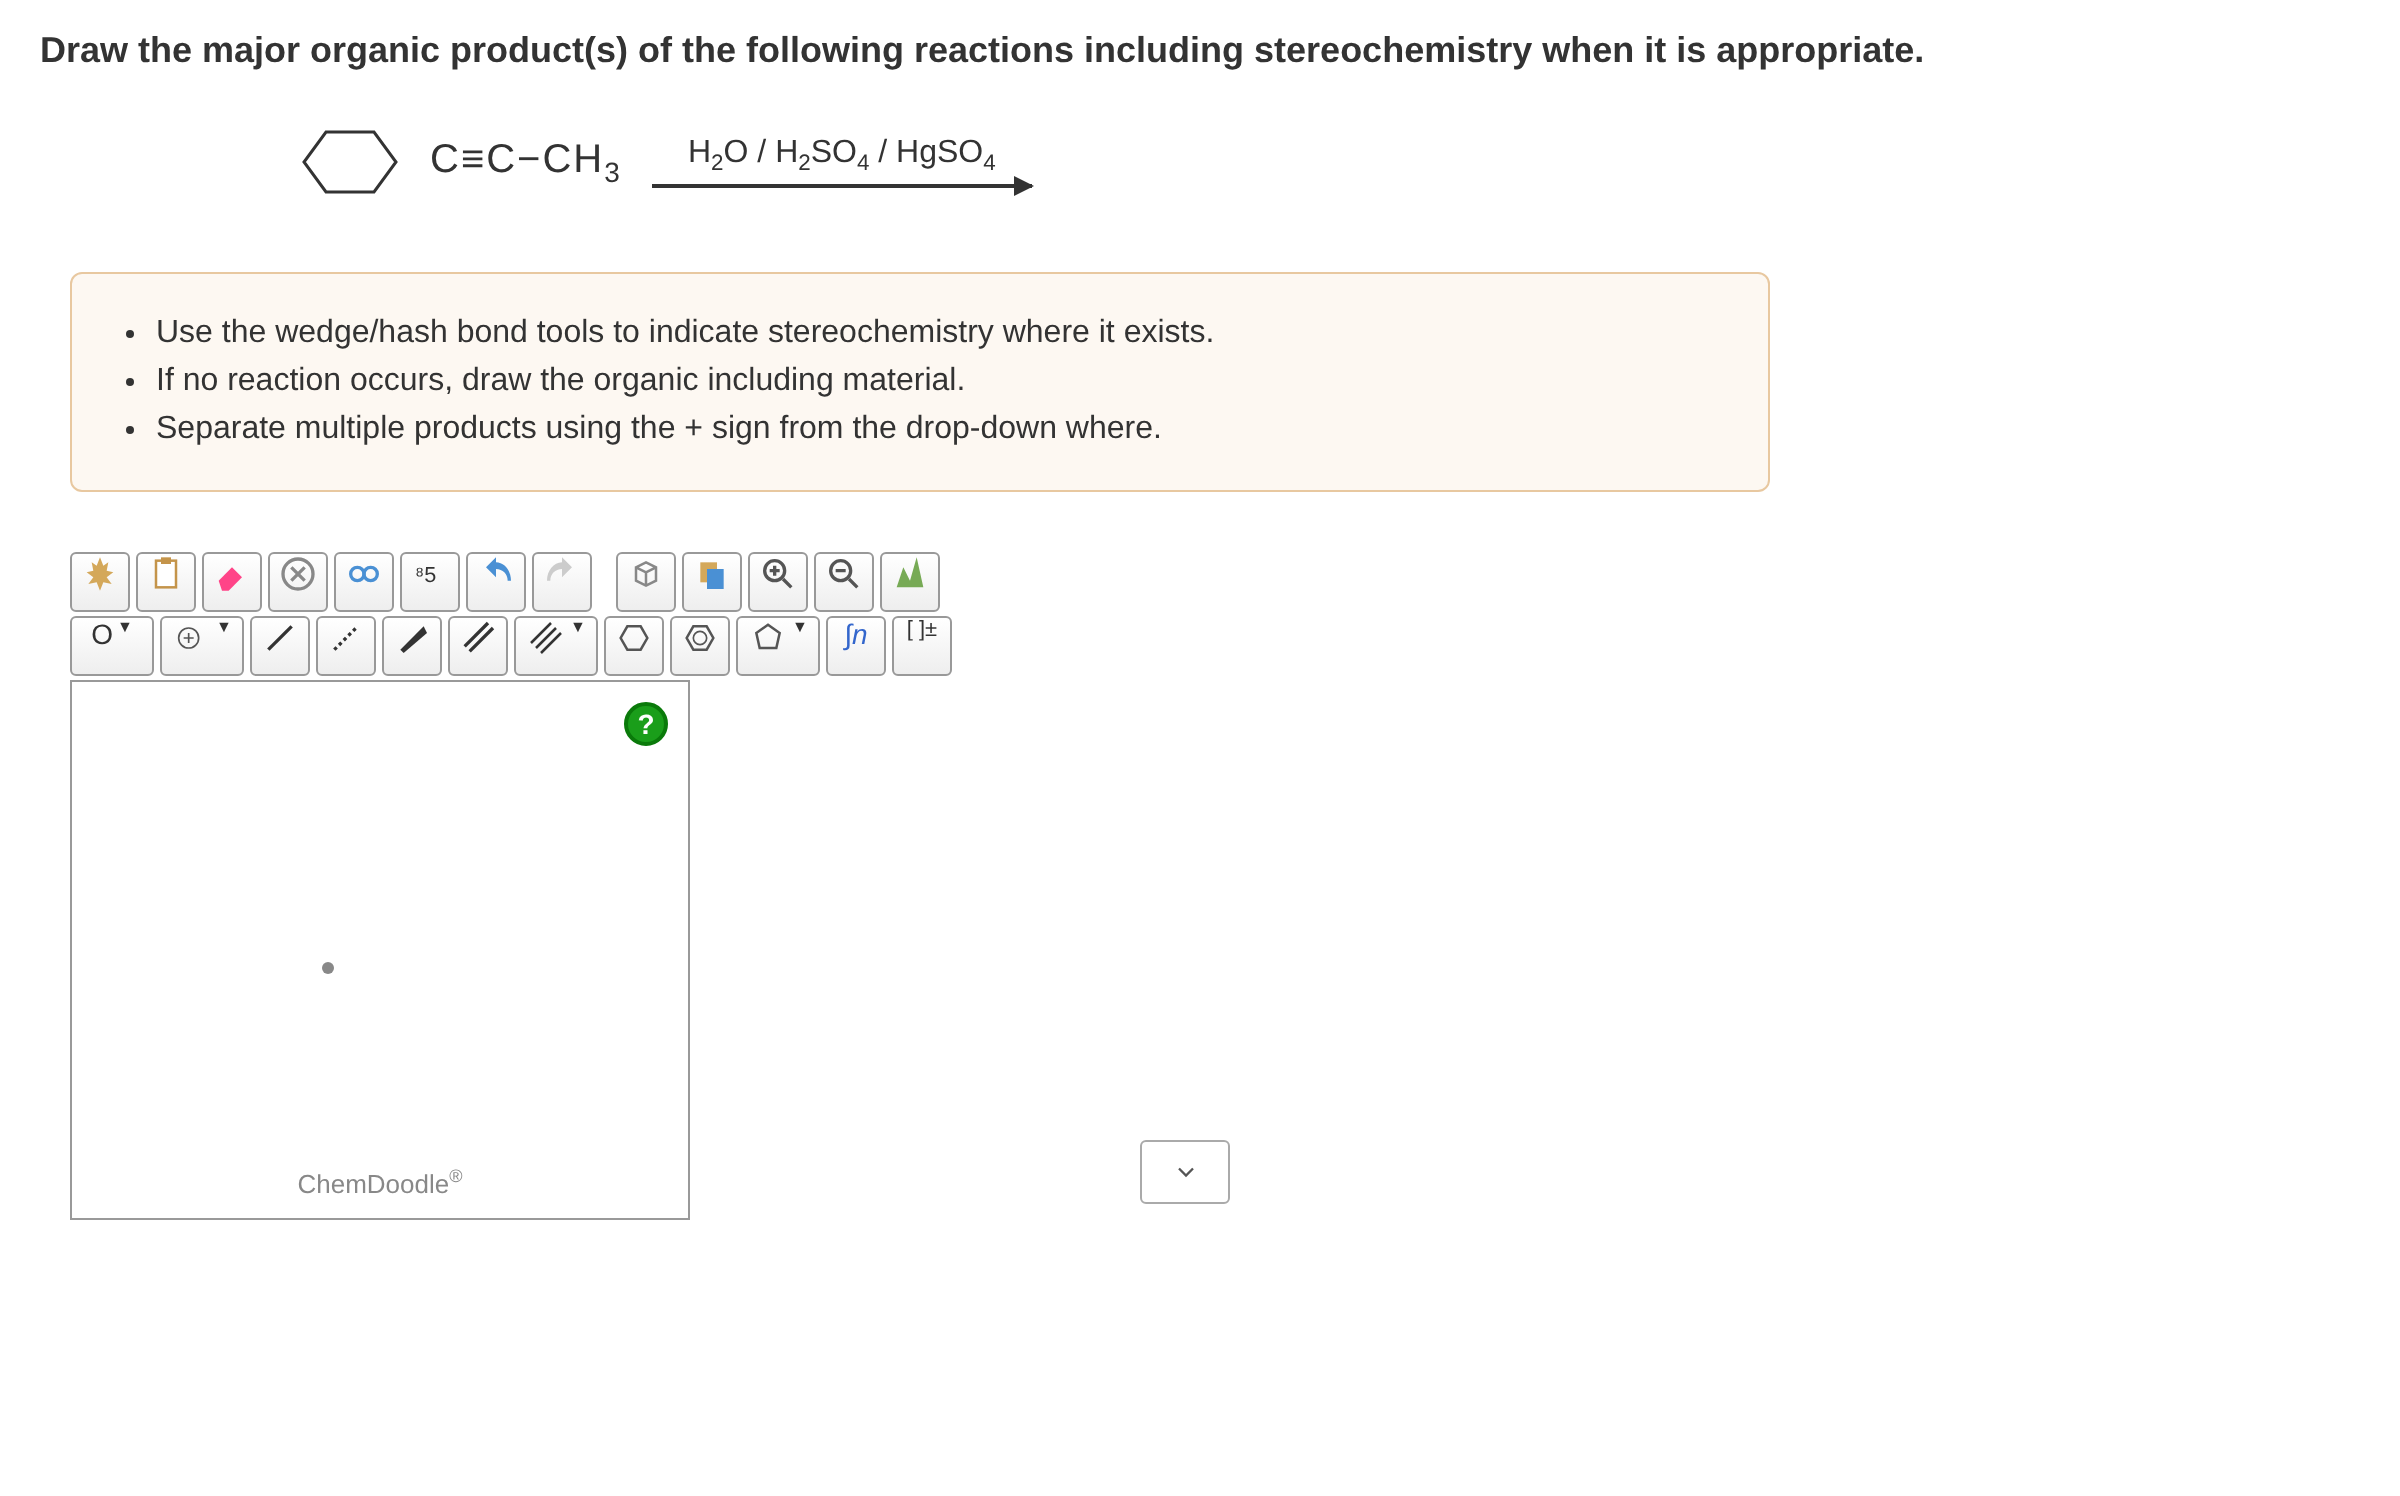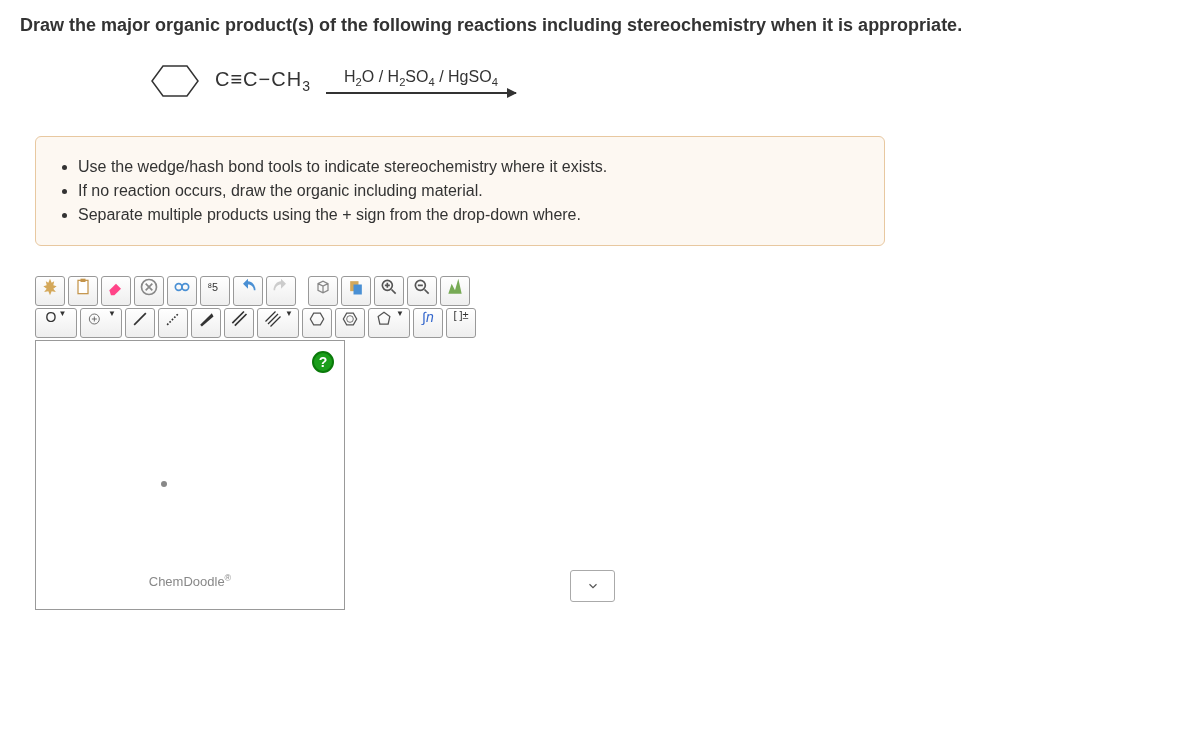--- a/index.html
+++ b/index.html
@@ -124,21 +124,21 @@
       position: absolute;
       left: 125px;
       top: 140px;
       width: 6px;
       height: 6px;
       border-radius: 50%;
       background: #888;
     }
     .chemdoodle-label {
       position: absolute;
-      bottom: 20px;
+      bottom: 10px;
       left: 50%;
       transform: translateX(-50%);
       font-size: 13px;
       color: #888;
     }
     .chemdoodle-label sup { font-size: 9px; }
     .answer-select {
       position: absolute;
       left: 570px;
       margin-top: -40px;

